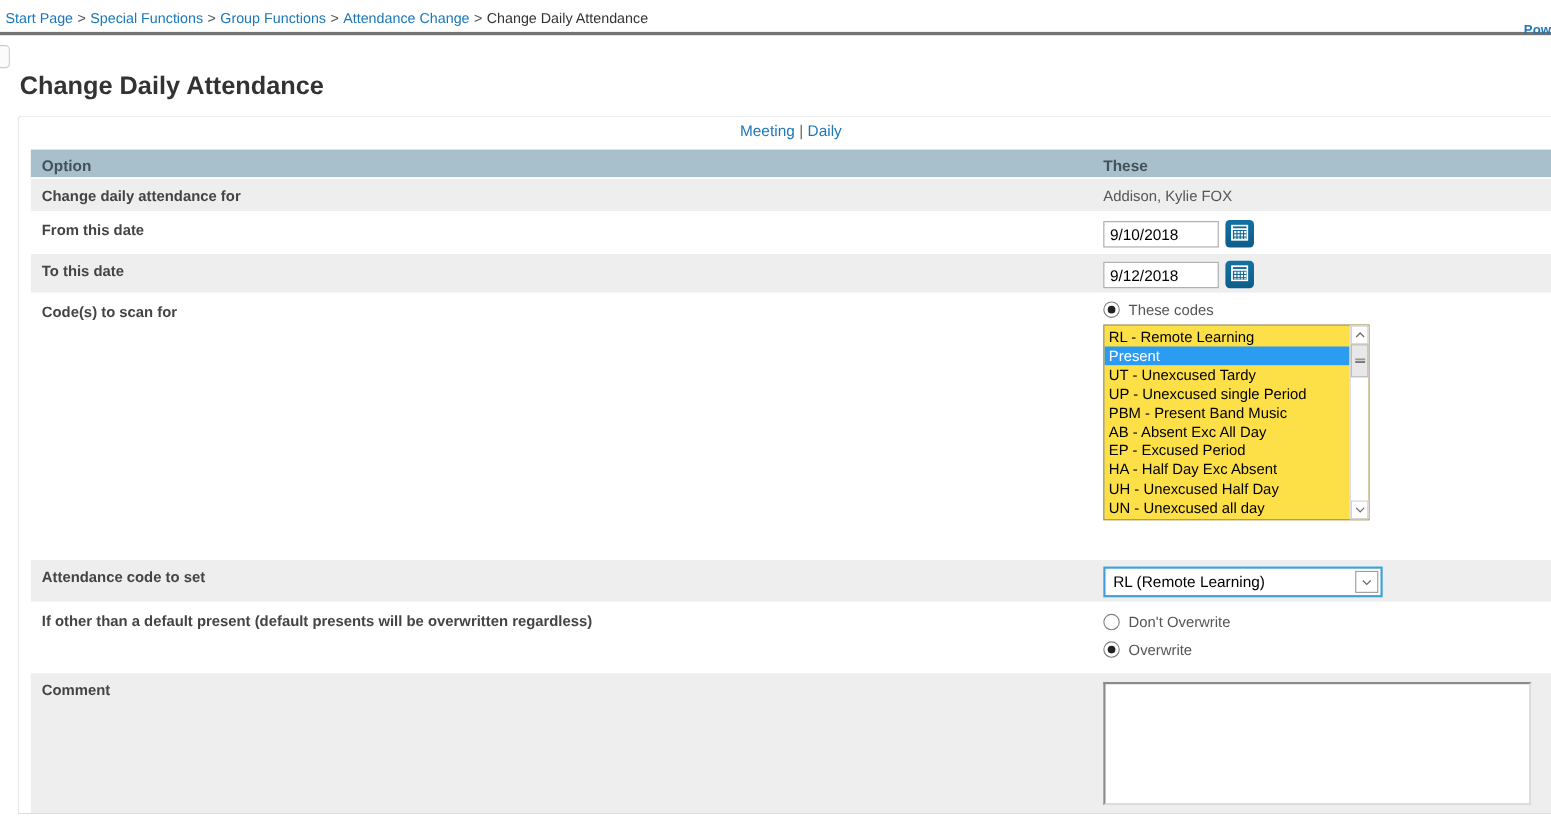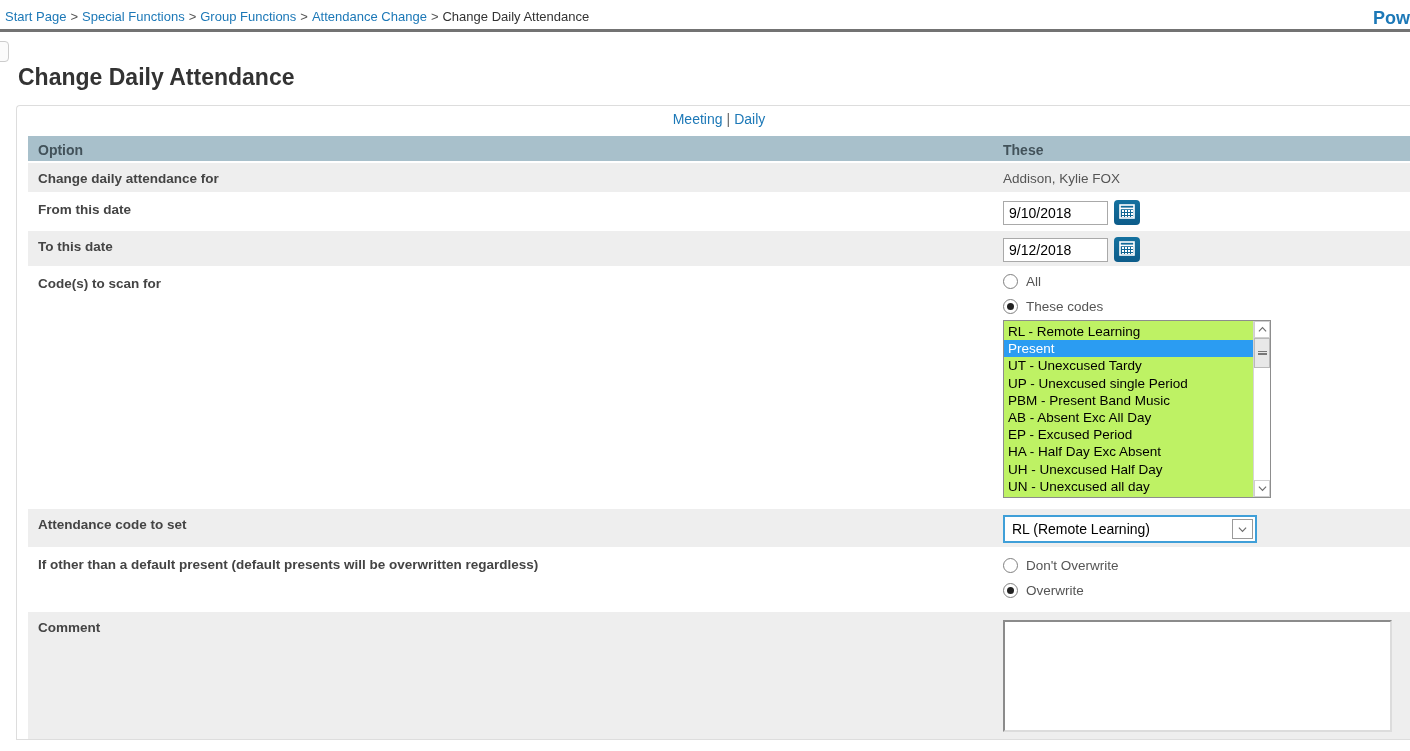--- a/index.html
+++ b/index.html
@@ -5,22 +5,22 @@
   * { margin:0; padding:0; box-sizing:border-box; }
   html,body { width:1410px; height:751px; overflow:hidden; background:#fff;
     font-family:"Liberation Sans", sans-serif; }
 
   
   .crumbbar { position:relative; height:32px; border-bottom:3px solid #737373;
     padding:9px 0 0 5px; font-size:13px; color:#444; white-space:nowrap; }
   .crumbbar a { color:#1c78b7; text-decoration:none; }
   .crumb-sep { color:#555; margin:0 4px; }
   .crumb-current { color:#333; }
-  .top-right-link { position:absolute; right:0px; top:8px; font-weight:bold;
-    color:#1c78b7; font-size:18px; text-decoration:none; }
+  .top-right-link { position:absolute; right:0px; top:20px; font-weight:bold;
+    color:#1c78b7; font-size:12px; text-decoration:none; }
 
   
   .side-flap { position:absolute; left:-9px; top:41px; width:18px; height:21px;
     background:#fbfbfb; border:1px solid #ccc; border-radius:4px; }
 
   
   .page-title { margin:32px 0 14px 18px; font-size:23px; font-weight:bold; color:#333; }
 
   
   .content-box { margin-left:16px; width:1394px; min-height:628px;
@@ -61,21 +61,21 @@
     justify-content:center; cursor:pointer; }
 
   .radio-line { display:flex; align-items:center; margin-bottom:10px; }
   .radio { width:15px; height:15px; border:1px solid #808080; border-radius:50%;
     background:#fff; position:relative; flex:0 0 15px; }
   .radio.checked::after { content:''; position:absolute; left:3px; top:3px;
     width:7px; height:7px; border-radius:50%; background:#222; }
   .radio-label { margin-left:8px; font-size:13.5px; color:#555; }
 
   
-  .listbox { width:268px; height:178px; border:1px solid #8d8d8d; background:#bef264;
+  .listbox { width:242px; height:178px; border:1px solid #8d8d8d; background:#fde047;
     display:flex; margin-top:3px; }
   .lb-items { flex:1 1 auto; overflow:hidden; padding-top:2px; }
   .lb-item { font-size:13.5px; color:#000; line-height:17.2px; padding-left:4px;
     white-space:nowrap; }
   .lb-item.selected { background:#2b9cf2; color:#fff; }
   .lb-scroll { flex:0 0 17px; border-left:1px solid #d5d5d5; background:#fff;
     display:flex; flex-direction:column; }
   .lb-btn { height:17px; border:1px solid #cfcfcf; background:#fff; display:flex;
     align-items:center; justify-content:center; color:#6d6d6d; }
   .lb-thumb { height:30px; border:1px solid #b9b9b9; background:#e8e8e8;
@@ -188,24 +188,20 @@
                 </svg>
             </span>
           </button>
         </div>
       </div>
     </div>
 
     <div class="t-row row-codes">
       <div class="cell-opt">Code(s) to scan for</div>
       <div class="cell-val">
-        <div class="radio-line">
-          <span class="radio"></span>
-          <span class="radio-label">All</span>
-        </div>
         <div class="radio-line" style="margin-bottom:6px;">
           <span class="radio checked"></span>
           <span class="radio-label">These codes</span>
         </div>
         <div class="listbox">
           <div class="lb-items">
 
           <div class="lb-item">RL - Remote Learning</div>
               <div class="lb-item selected">Present</div>
               <div class="lb-item">UT - Unexcused Tardy</div>

